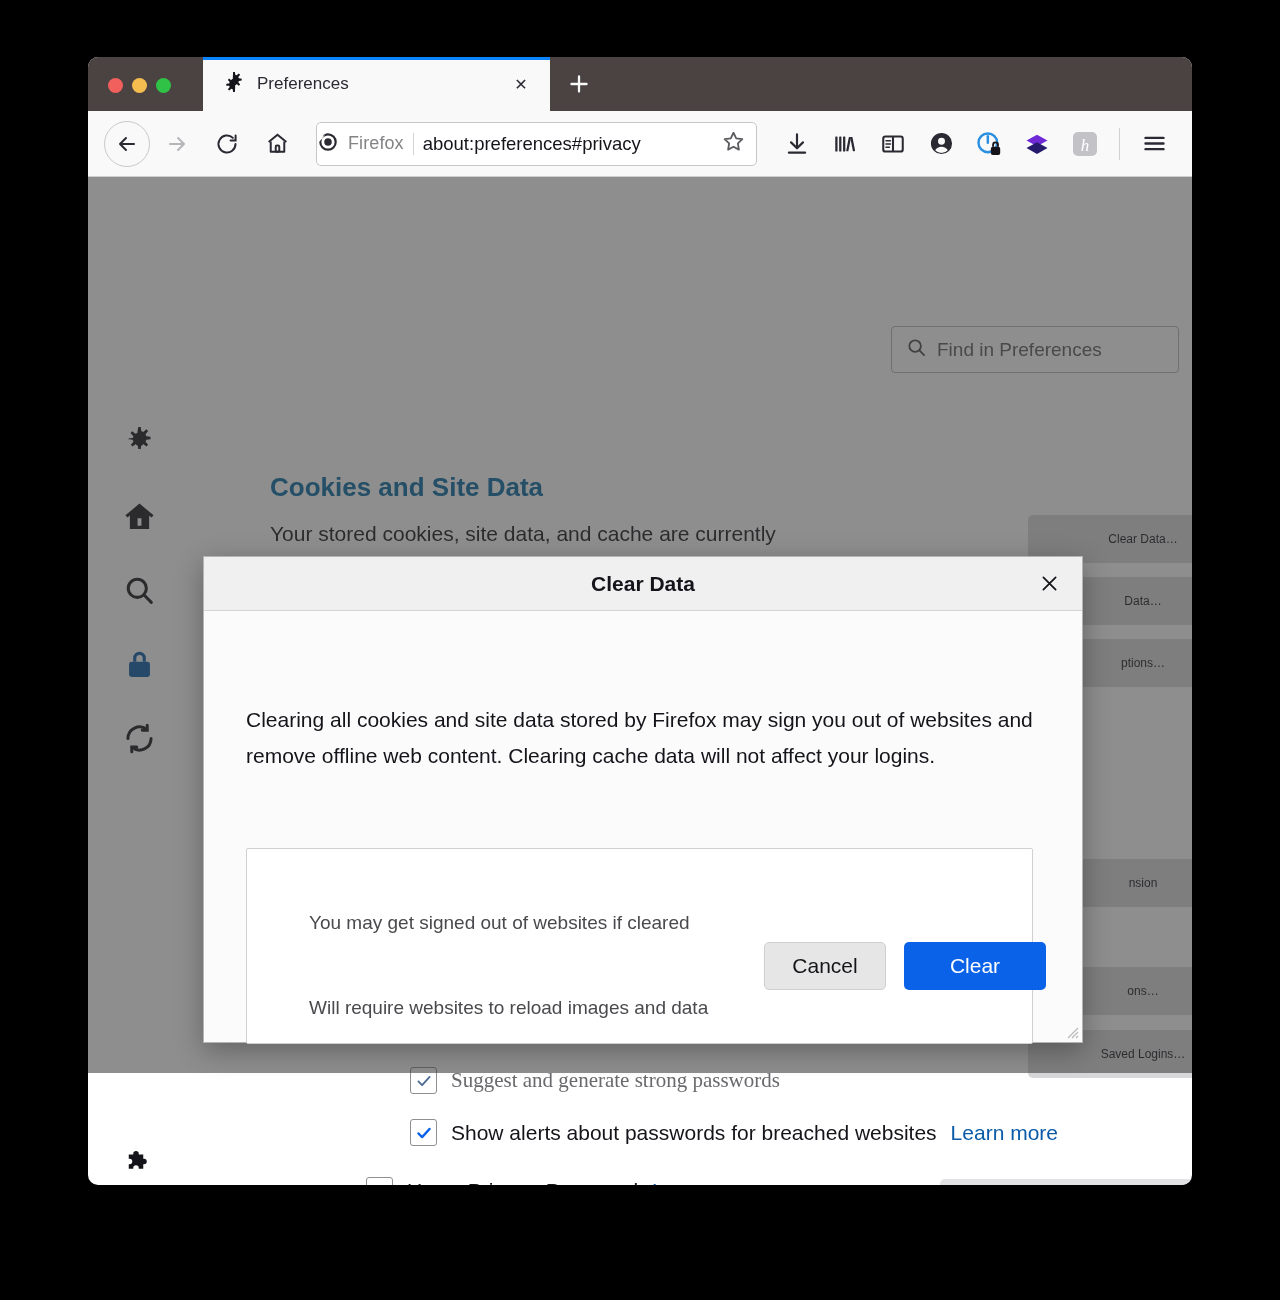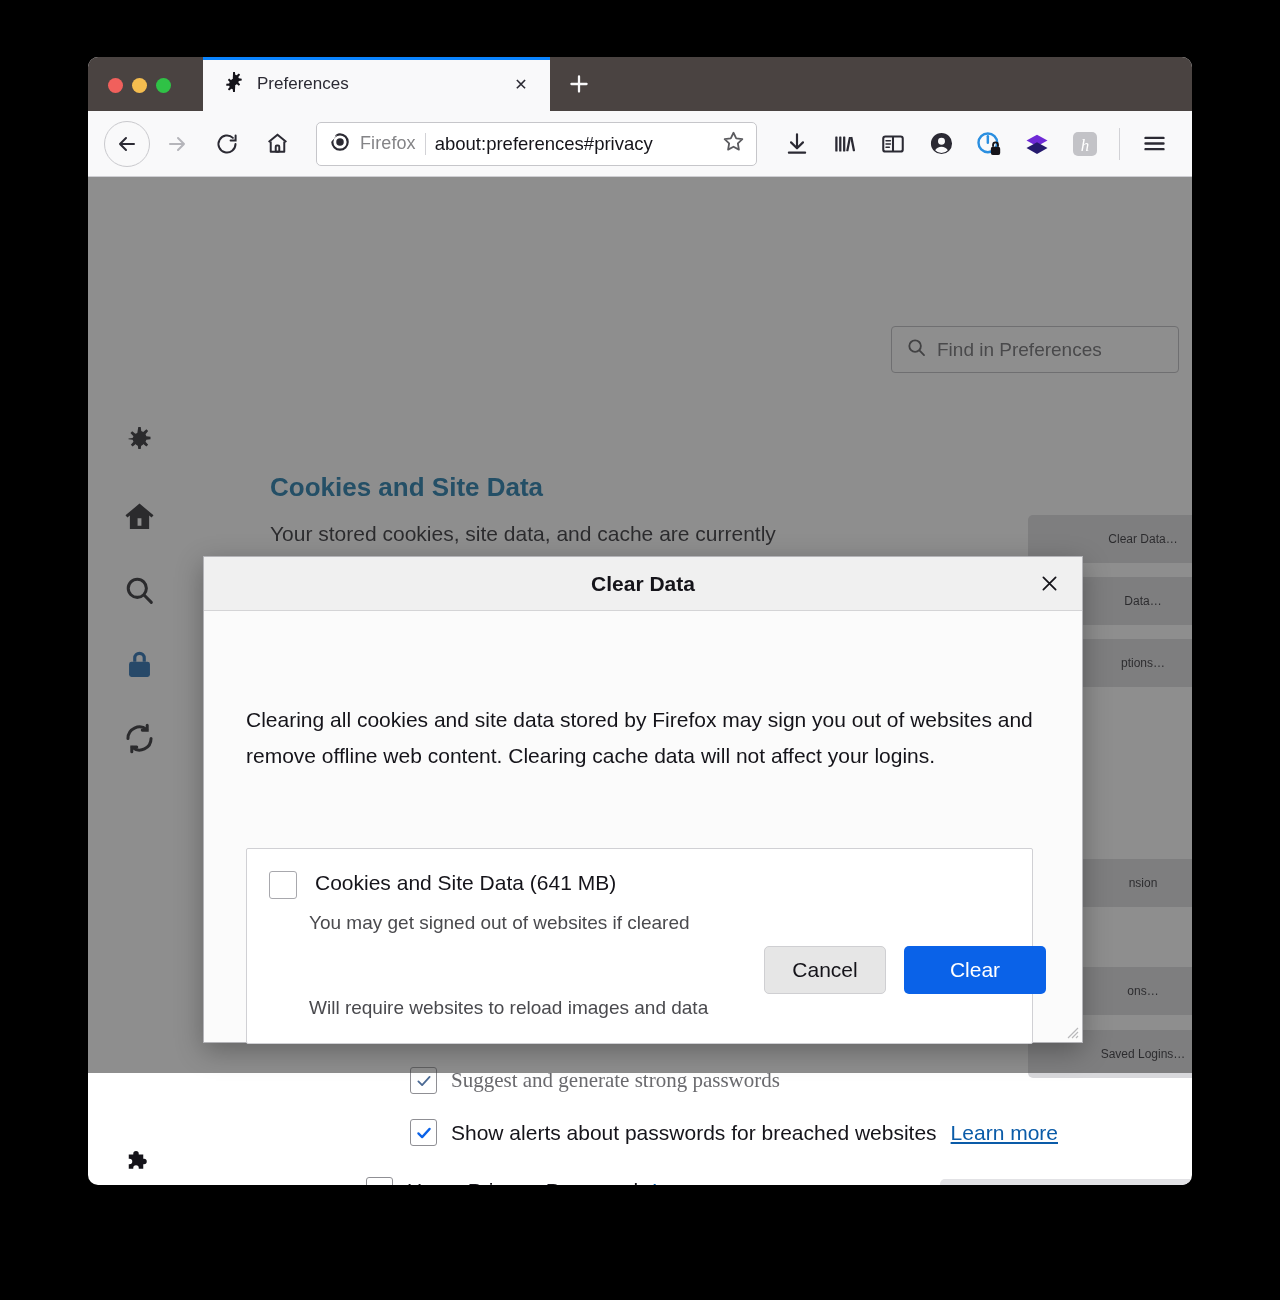--- a/index.html
+++ b/index.html
@@ -82,21 +82,21 @@
   .nav-btn.fwd  { color: #b5b5ba; }
 
   #url-bar {
     flex: 1;
     margin: 0 12px;
     height: 44px;
     background: #ffffff;
     border: 1px solid #c6c6ca;
     border-radius: 5px;
     display: flex; align-items: center;
-    padding: 0 10px 0 12px;
+    padding: 0 10px 0 0;
     gap: 9px;
     max-width: 465px;
   }
   #identity-label {
     font-size: 18px; color: #848487; letter-spacing: .1px;
   }
   #url-divider { width: 1px; height: 22px; background: #d2d2d6; }
   #url-text {
     flex: 1; font-size: 18.5px; color: #15141a;
     white-space: nowrap; overflow: hidden;
@@ -171,21 +171,21 @@
     border: 1.5px solid #8f8f94;
     border-radius: 3px;
     background: #ffffff;
     display: flex; align-items: center; justify-content: center;
     flex: none;
   }
   .cbox.checked svg { display: block; }
   .cbox svg { display: none; }
   .pref-label { font-size: 21px; color: #15141a; white-space: nowrap; }
   .pref-label.dim { color: #6a6a6e; font-family: Liberation Serif, serif; }
-  .learn-more { font-size: 21px; color: #0a5ba8; white-space: nowrap; text-decoration: underline; }
+  .learn-more { font-size: 21px; color: #0a5ba8; white-space: nowrap; }
 
   
   #clear-data-dialog {
     position: absolute;
     left: 115px; top: 379px;
     width: 880px; height: 487px;
     background: #fbfbfb;
     border: 1px solid #b4b4b8;
     box-shadow: 0 8px 26px rgba(0,0,0,0.30);
     z-index: 20;
@@ -227,23 +227,23 @@
   }
   .dlg-cbox {
     width: 28px; height: 28px;
     border: 1.5px solid #a8a8ad;
     border-radius: 3px;
     background: #ffffff;
     display: flex; align-items: center; justify-content: center;
     flex: none;
   }
   #dialog-footer {
-    position: absolute; left: 0; right: 0; bottom: 0;
+    position: absolute; left: 0; right: 0; bottom: 13px;
     height: 96px;
-    display: flex; align-items: flex-start; justify-content: flex-end;
+    display: flex; align-items: center; justify-content: flex-end;
     gap: 18px; padding: 0 36px 30px 0;
   }
   .dlg-btn {
     height: 48px; min-width: 122px;
     border-radius: 5px;
     font-size: 21px;
     display: flex; align-items: center; justify-content: center;
     padding: 0 22px;
   }
   #cancel-button { background: #e6e6e6; border: 1px solid #cfcfd2; color: #15141a; }
@@ -496,26 +496,20 @@
             <path d="M5 5l14 14M19 5L5 19"></path>
           </svg>
         </span>
       </div>
 
       <div id="dialog-body">
         <div id="dialog-desc">Clearing all cookies and site data stored by Firefox may sign you out of websites and remove offline web content. Clearing cache data will not affect your logins.</div>
 
         <div id="options-box">
 
-          <div class="option-row" style="left:22px; top:22px;">
-            <span class="dlg-cbox">
-              
-            </span>
-            <span class="option-title">Cookies and Site Data (641 MB)</span>
-          </div>
           <div class="option-sub" style="left:62px; top:63px;">You may get signed out of websites if cleared</div>
 
           <div class="option-sub" style="left:62px; top:148px;">Will require websites to reload images and data</div>
 
         </div>
 
         <div id="dialog-footer">
           <div class="dlg-btn" id="cancel-button">Cancel</div>
           <div class="dlg-btn" id="clear-button">Clear</div>
         </div>

